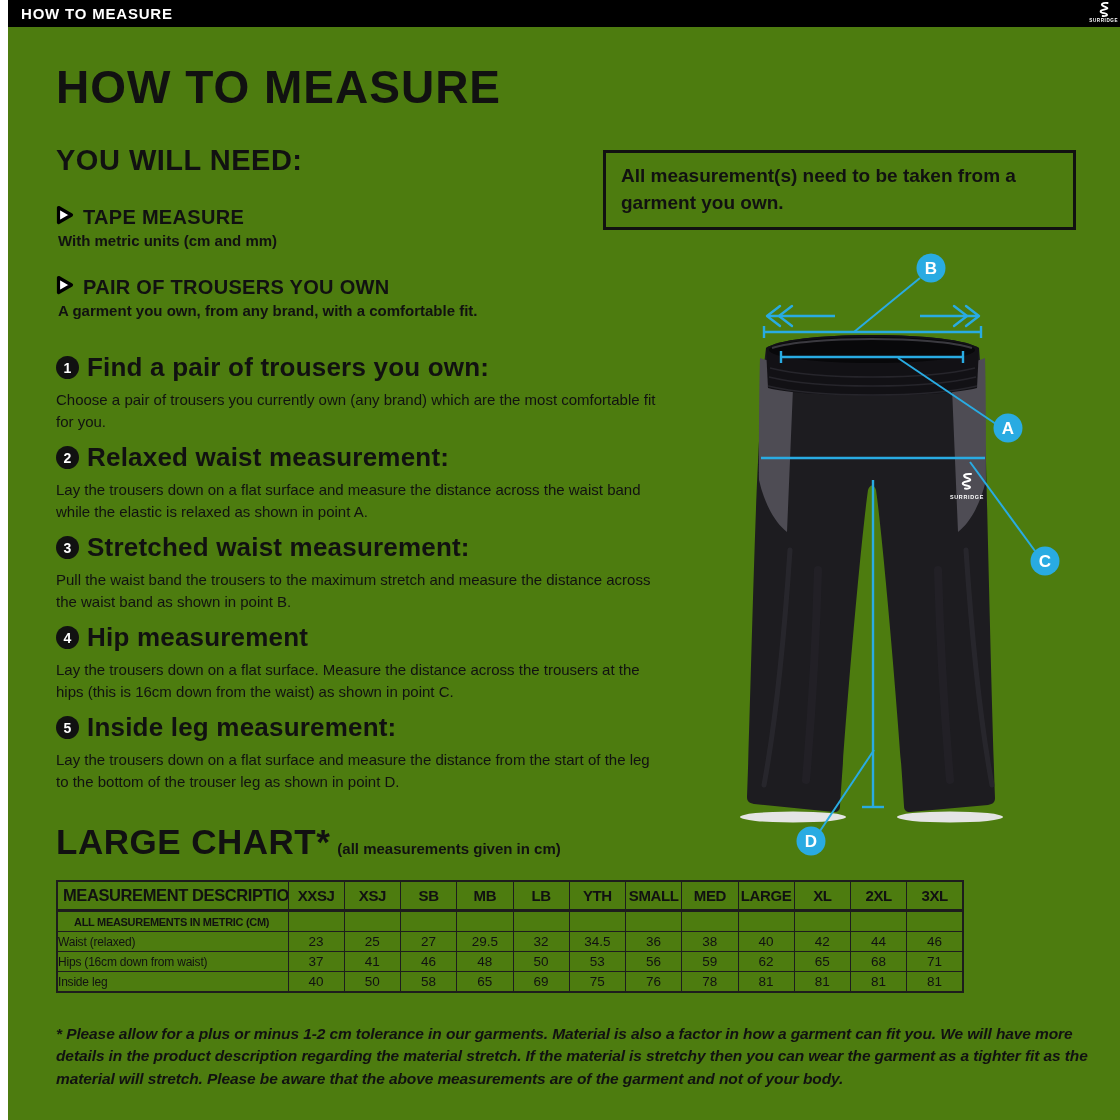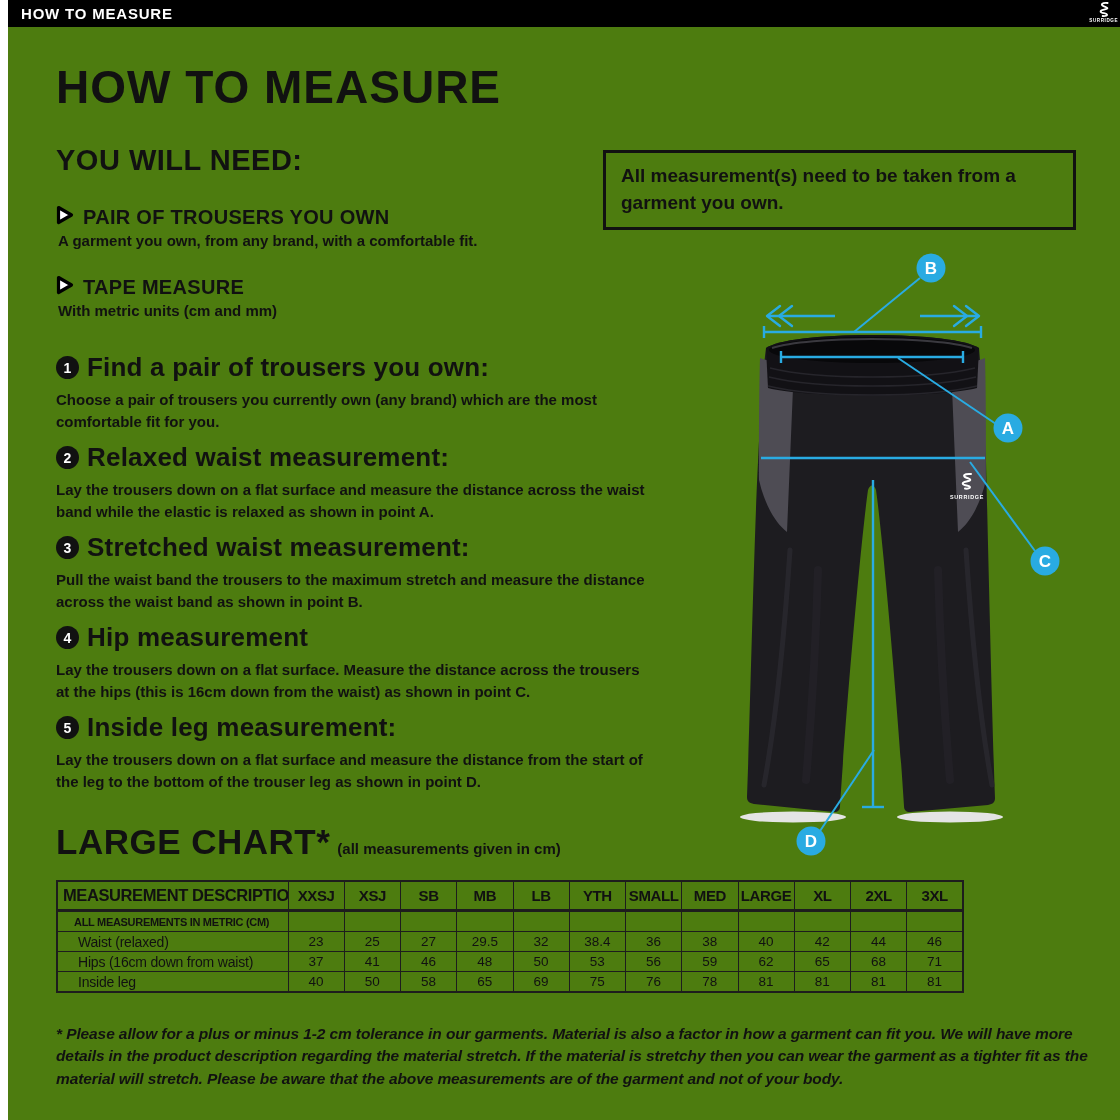--- a/index.html
+++ b/index.html
@@ -25,35 +25,35 @@
   .note-box{position:absolute;left:595px;top:150px;width:473px;height:80px;border:3px solid #111;
             box-sizing:border-box;display:flex;align-items:center;}
   .note-box p{margin:0;padding:0 15px;font-size:19px;font-weight:bold;line-height:1.42;}
 
   #steps{position:absolute;left:48px;top:352px;width:610px;}
   .step{height:90px;}
   .step-head{display:flex;align-items:center;gap:8px;}
   .badge{width:23px;height:23px;border-radius:50%;background:#111;color:#fff;font-size:14px;
          font-weight:bold;display:flex;align-items:center;justify-content:center;flex:0 0 23px;}
   .step-title{font-size:26px;font-weight:800;letter-spacing:.2px;}
-  .step-body{margin:6px 0 0;font-size:15px;font-weight:bold;line-height:1.44;width:600px;}
+  .step-body{margin:6px 0 0;font-size:15px;font-weight:normal;line-height:1.44;width:600px;}
 
   .size-head{position:absolute;left:48px;top:822px;}
   .size-head .big{font-size:35px;font-weight:800;letter-spacing:.5px;}
   .size-head .small{font-size:15px;font-weight:bold;margin-left:7px;}
 
   table#size-table{position:absolute;left:48px;top:880px;width:908px;border-collapse:collapse;
         table-layout:fixed;border:2px solid #1d1d1d;}
   #size-table th,#size-table td{border:1.5px solid #1d1d1d;overflow:hidden;white-space:nowrap;padding:0;}
   #size-table thead th{height:27px;border-bottom:3px solid #1d1d1d;}
   #size-table th.desc{font-size:16.5px;text-align:left;padding-left:5px;letter-spacing:-.4px;}
   #size-table th.size{font-size:15px;letter-spacing:-.4px;text-align:center;}
   #size-table td{height:19px;}
   #size-table td.note{font-size:11px;font-weight:bold;letter-spacing:-.3px;text-align:left;padding-left:16px;}
-  #size-table td.lbl{font-size:14px;text-align:left;padding-left:20px;letter-spacing:-.2px;}
+  #size-table td.lbl{font-size:12px;text-align:left;padding-left:0;letter-spacing:-.2px;}
   #size-table td.val{font-size:13.5px;text-align:center;font-weight:normal;}
 
   .footnote{position:absolute;left:48px;top:1023px;width:1032px;margin:0;font-size:15.5px;
             font-weight:bold;font-style:italic;line-height:1.45;letter-spacing:-.1px;}
 
   .figure{position:absolute;left:690px;top:240px;pointer-events:none;}
   .ann{stroke:#29abe2;stroke-width:2.4;fill:none;}
   .annthin{stroke:#29abe2;stroke-width:2;fill:none;}
   .ptcircle{fill:#29abe2;}
   .ptletter{fill:#fff;font-weight:bold;font-size:17px;font-family:"Liberation Sans",sans-serif;
@@ -77,32 +77,32 @@
   <h1 class="pagetitle">HOW TO MEASURE</h1>
 
   <h2 class="needhead">YOU WILL NEED:</h2>
 
   <div id="need-items">
       <div class="need-item">
         <div class="need-head">
           <span><svg width="18" height="20" viewBox="0 0 18 20">
               <polygon points="2.5,2.5 15.5,10 2.5,17.5" fill="#fff" stroke="#000" stroke-width="3.2" stroke-linejoin="round"></polygon>
             </svg></span>
-          <span class="need-title">PAIR OF TROUSERS YOU OWN</span>
-        </div>
-        <div class="need-sub">A garment you own, from any brand, with a comfortable fit.</div>
+          <span class="need-title">TAPE MEASURE</span>
+        </div>
+        <div class="need-sub">With metric units (cm and mm)</div>
       </div>
       <div class="need-item">
         <div class="need-head">
           <span><svg width="18" height="20" viewBox="0 0 18 20">
               <polygon points="2.5,2.5 15.5,10 2.5,17.5" fill="#fff" stroke="#000" stroke-width="3.2" stroke-linejoin="round"></polygon>
             </svg></span>
-          <span class="need-title">TAPE MEASURE</span>
-        </div>
-        <div class="need-sub">With metric units (cm and mm)</div>
+          <span class="need-title">PAIR OF TROUSERS YOU OWN</span>
+        </div>
+        <div class="need-sub">A garment you own, from any brand, with a comfortable fit.</div>
       </div>
     </div>
 
   <div class="note-box">
     <p>All measurement(s) need to be taken from a garment you own.</p>
   </div>
 
   <div id="steps">
       <div class="step">
         <div class="step-head">
@@ -194,21 +194,21 @@
           <td></td>
           <td></td>
         </tr>
         <tr>
           <td class="lbl">Waist (relaxed)</td>
           <td class="val">23</td>
           <td class="val">25</td>
           <td class="val">27</td>
           <td class="val">29.5</td>
           <td class="val">32</td>
-          <td class="val">38.4</td>
+          <td class="val">34.5</td>
           <td class="val">36</td>
           <td class="val">38</td>
           <td class="val">40</td>
           <td class="val">42</td>
           <td class="val">44</td>
           <td class="val">46</td>
         </tr>
         <tr>
           <td class="lbl">Hips (16cm down from waist)</td>
           <td class="val">37</td>

